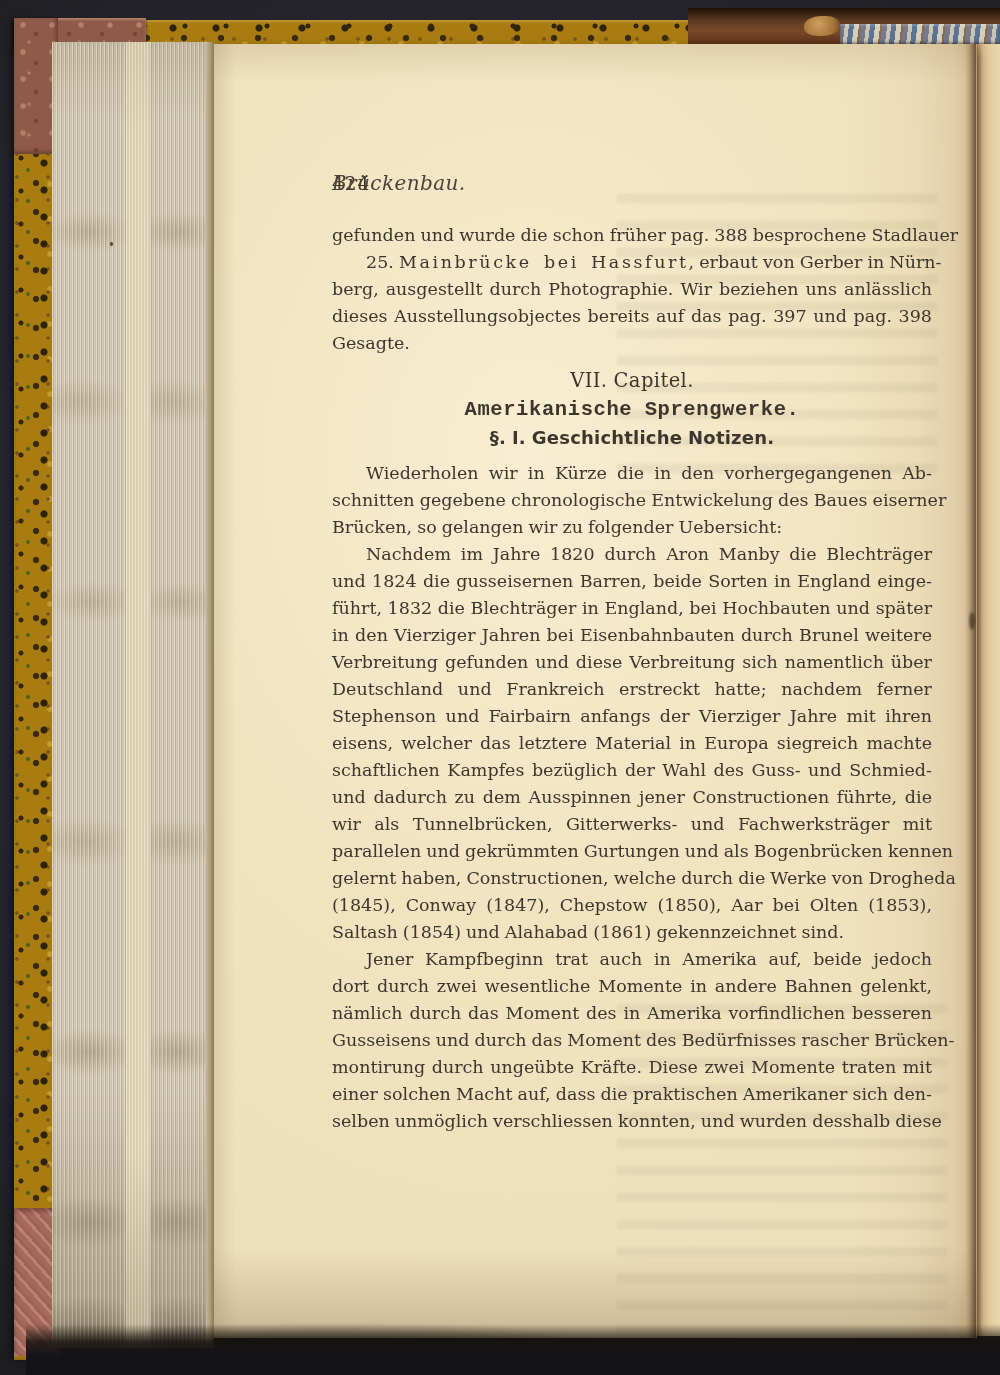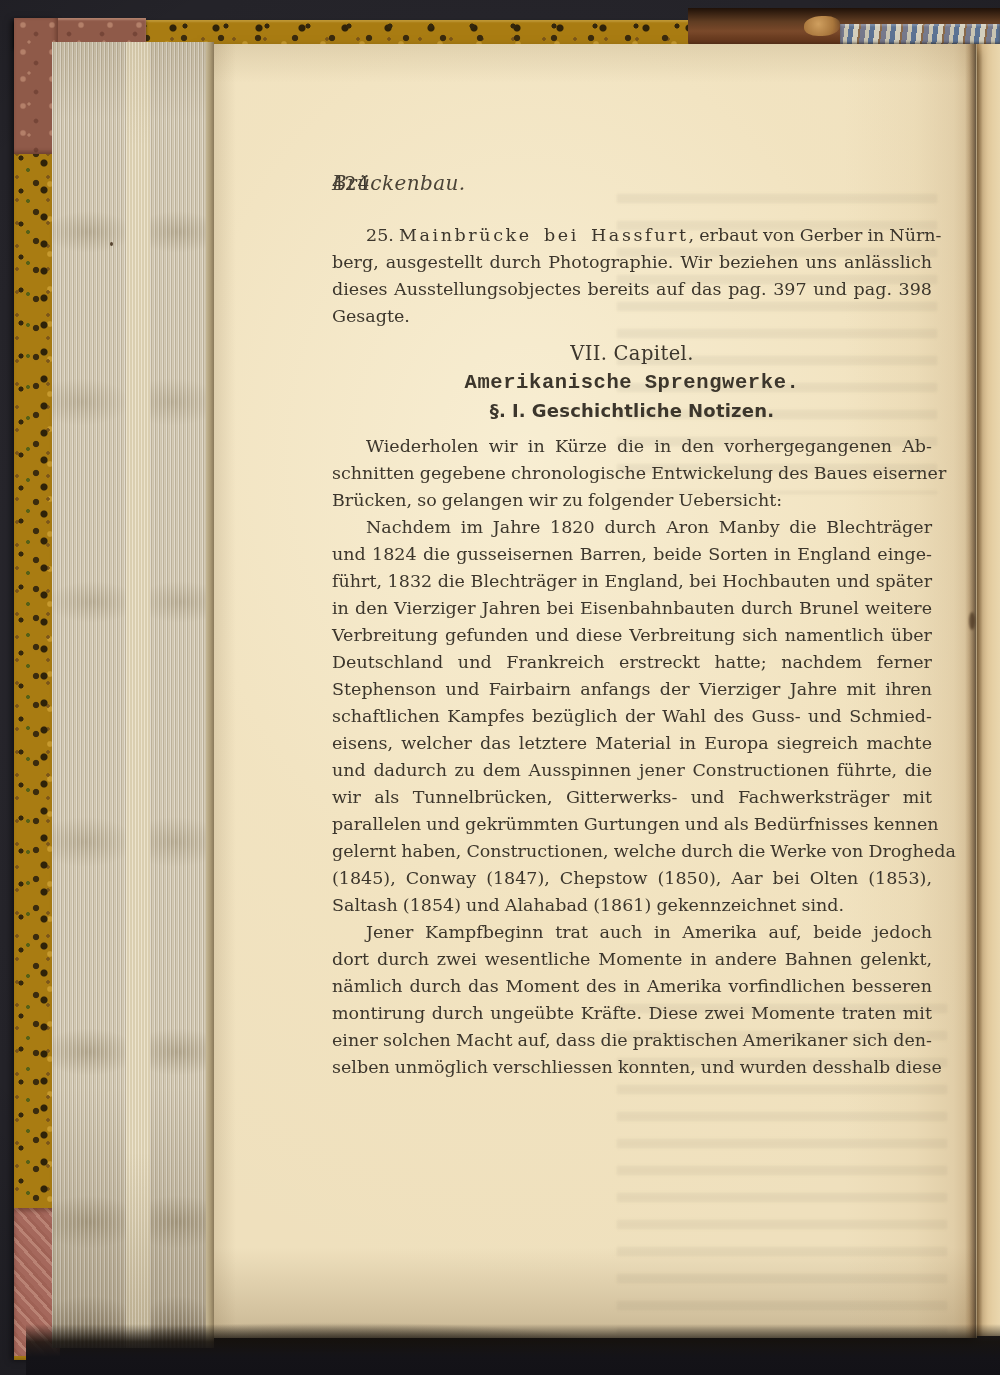--- a/index.html
+++ b/index.html
@@ -145,20 +145,21 @@
     <div class="crease-notch"></div>
 
     <div class="text-block">
 
       <div class="header-row">
         <span class="pageno">424</span>
         <span class="runtitle">Brückenbau.</span>
       </div>
 
       <div>
+        <div class="ln">gefunden und wurde die schon früher pag. 388 besprochene Stadlauer</div>
       </div>
 
       <div>
         <div class="ln ind"><span>25. </span><span class="sp">Mainbrücke bei Hassfurt</span><span>, erbaut von Gerber in Nürn-</span></div>
         <div class="ln">berg, ausgestellt durch Photographie. Wir beziehen uns anlässlich</div>
         <div class="ln">dieses Ausstellungsobjectes bereits auf das pag. 397 und pag. 398</div>
         <div class="ln end">Gesagte.</div>
       </div>
 
       <div class="h-chapter">VII. Capitel.</div>
@@ -172,34 +173,35 @@
       </div>
 
       <div>
         <div class="ln ind">Nachdem im Jahre 1820 durch Aron Manby die Blechträger</div>
         <div class="ln">und 1824 die gusseisernen Barren, beide Sorten in England einge-</div>
         <div class="ln">führt, 1832 die Blechträger in England, bei Hochbauten und später</div>
         <div class="ln">in den Vierziger Jahren bei Eisenbahnbauten durch Brunel weitere</div>
         <div class="ln">Verbreitung gefunden und diese Verbreitung sich namentlich über</div>
         <div class="ln">Deutschland und Frankreich erstreckt hatte; nachdem ferner</div>
         <div class="ln">Stephenson und Fairbairn anfangs der Vierziger Jahre mit ihren</div>
+        <div class="ln">eisens, welcher das letztere Material in Europa siegreich machte</div>
         <div class="ln">schaftlichen Kampfes bezüglich der Wahl des Guss- und Schmied-</div>
-        <div class="ln">eisens, welcher das letztere Material in Europa siegreich machte</div>
         <div class="ln">und dadurch zu dem Ausspinnen jener Constructionen führte, die</div>
         <div class="ln">wir als Tunnelbrücken, Gitterwerks- und Fachwerksträger mit</div>
-        <div class="ln">parallelen und gekrümmten Gurtungen und als Bedürfnisses kennen</div>
+        <div class="ln">parallelen und gekrümmten Gurtungen und als Bogenbrücken kennen</div>
         <div class="ln">gelernt haben, Constructionen, welche durch die Werke von Drogheda</div>
         <div class="ln">(1845), Conway (1847), Chepstow (1850), Aar bei Olten (1853),</div>
         <div class="ln end">Saltash (1854) und Alahabad (1861) gekennzeichnet sind.</div>
       </div>
 
       <div>
         <div class="ln ind">Jener Kampfbeginn trat auch in Amerika auf, beide jedoch</div>
         <div class="ln">dort durch zwei wesentliche Momente in andere Bahnen gelenkt,</div>
         <div class="ln">nämlich durch das Moment des in Amerika vorfindlichen besseren</div>
+        <div class="ln">Gusseisens und durch das Moment des Bedürfnisses rascher Brücken-</div>
         <div class="ln">montirung durch ungeübte Kräfte. Diese zwei Momente traten mit</div>
         <div class="ln">einer solchen Macht auf, dass die praktischen Amerikaner sich den-</div>
         <div class="ln">selben unmöglich verschliessen konnten, und wurden desshalb diese</div>
       </div>
 
     </div>
   </div>
 
   <div class="fore-edge">
     <div class="band band1"></div>

